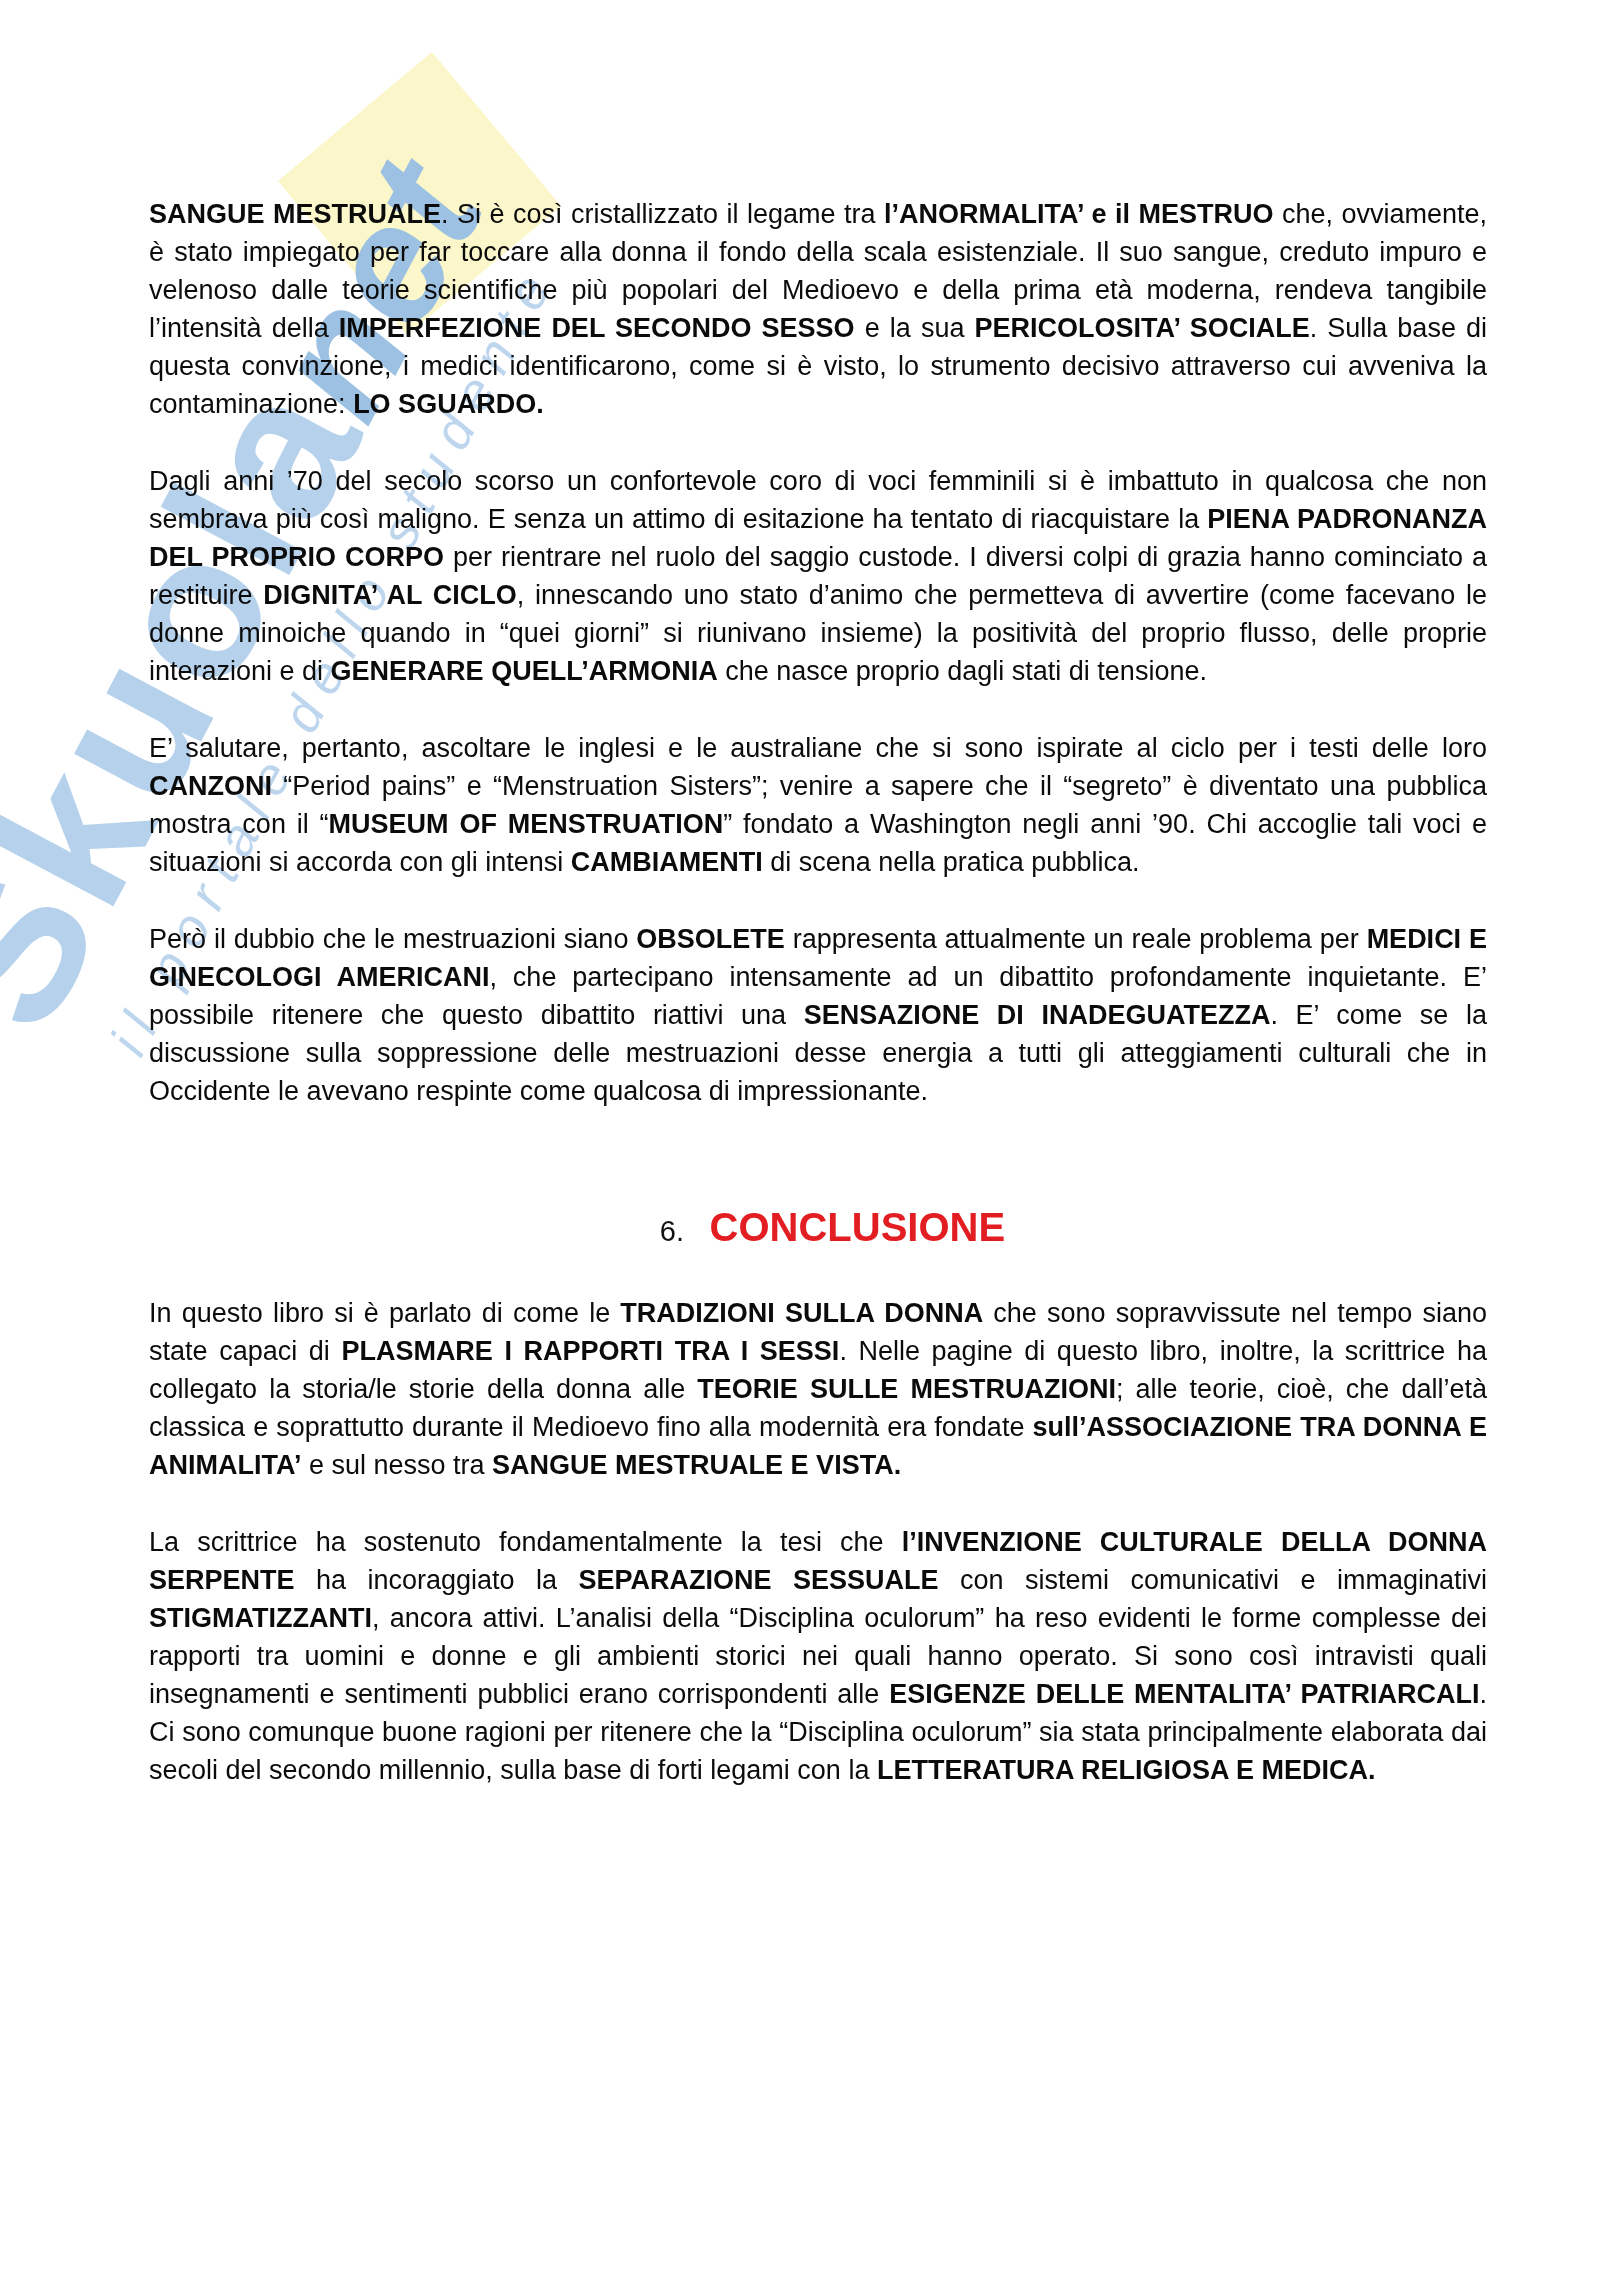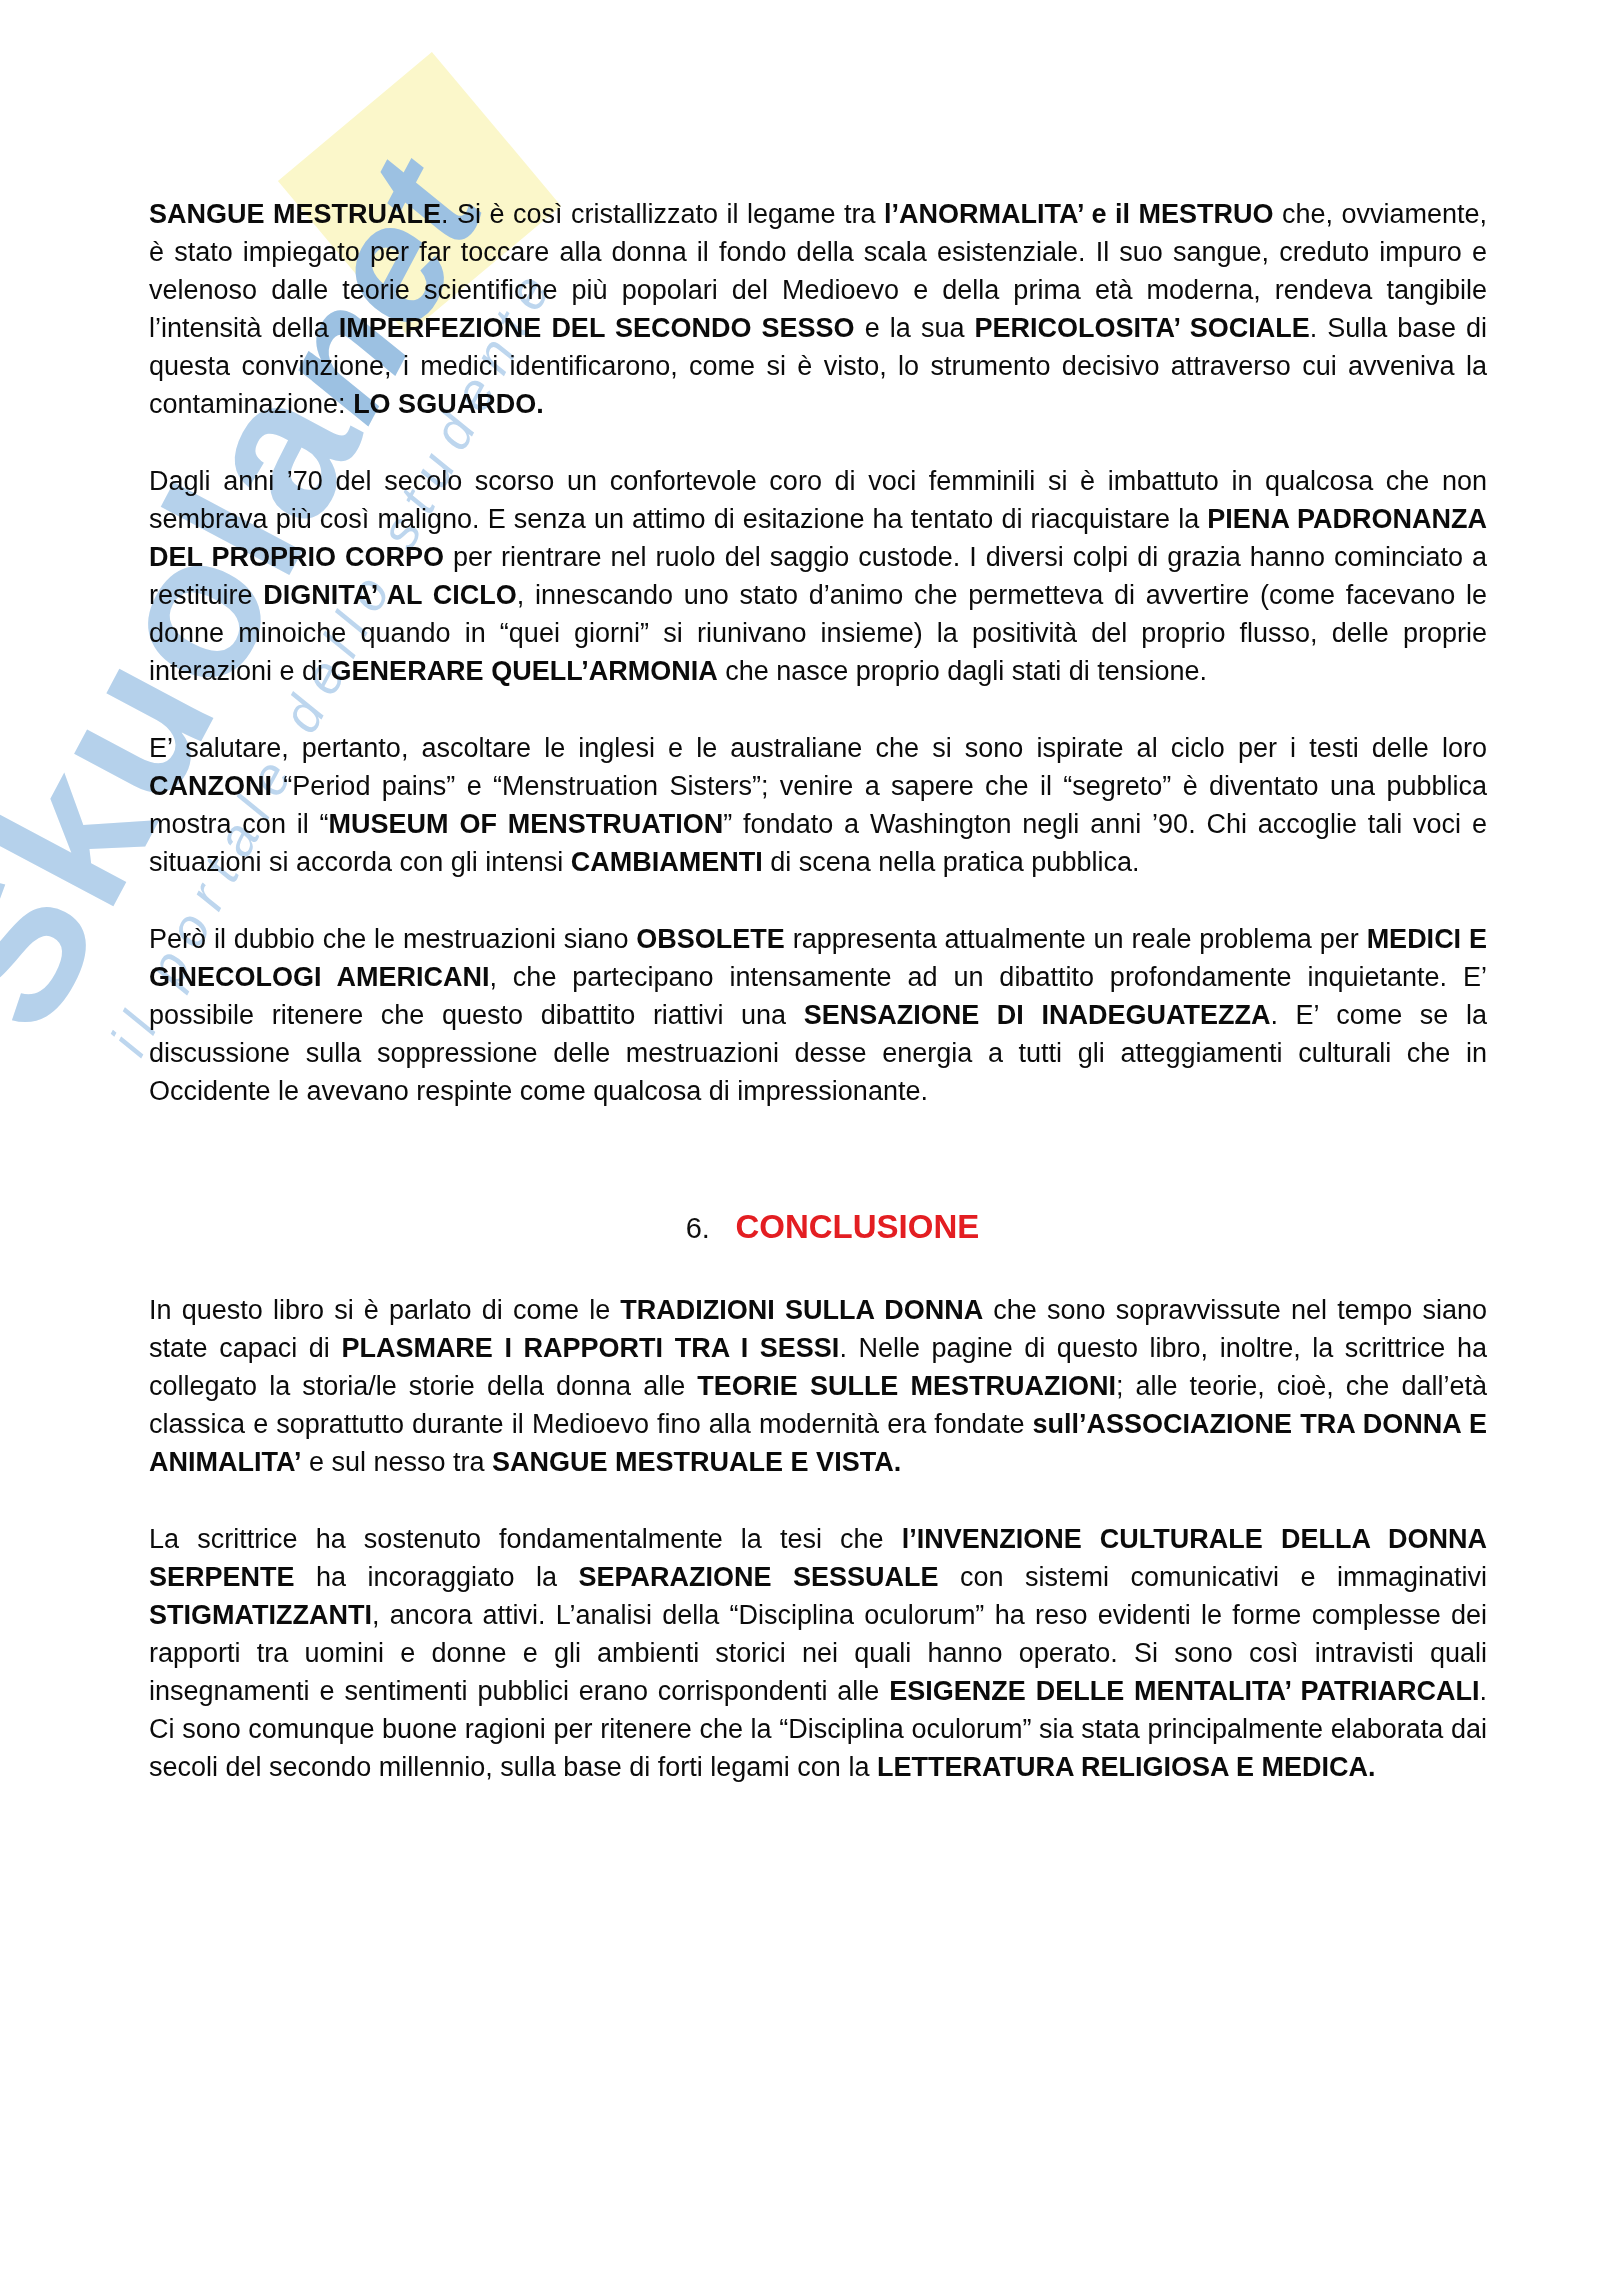--- a/index.html
+++ b/index.html
@@ -38,21 +38,21 @@
   }
   .content p{margin:0 0 39px 16px;}
   .content b{font-weight:bold;}
   .heading{
     margin:98px 0 43px 0;
     text-align:center;
     padding-left:45px;
     text-indent:0;
   }
   .h-num{font-size:29px;color:#101010;margin-right:25.5px;font-weight:normal;}
-  .h-title{font-size:33px;font-weight:bold;}
+  .h-title{font-size:40px;font-weight:bold;}
 </style>
 </head>
 <body>
 
 <div class="page">
 
   <div class="wm">
     <div class="wm-diamond" style="background: rgb(251, 247, 202);"></div>
     <div class="wm-logo">
       <div>

